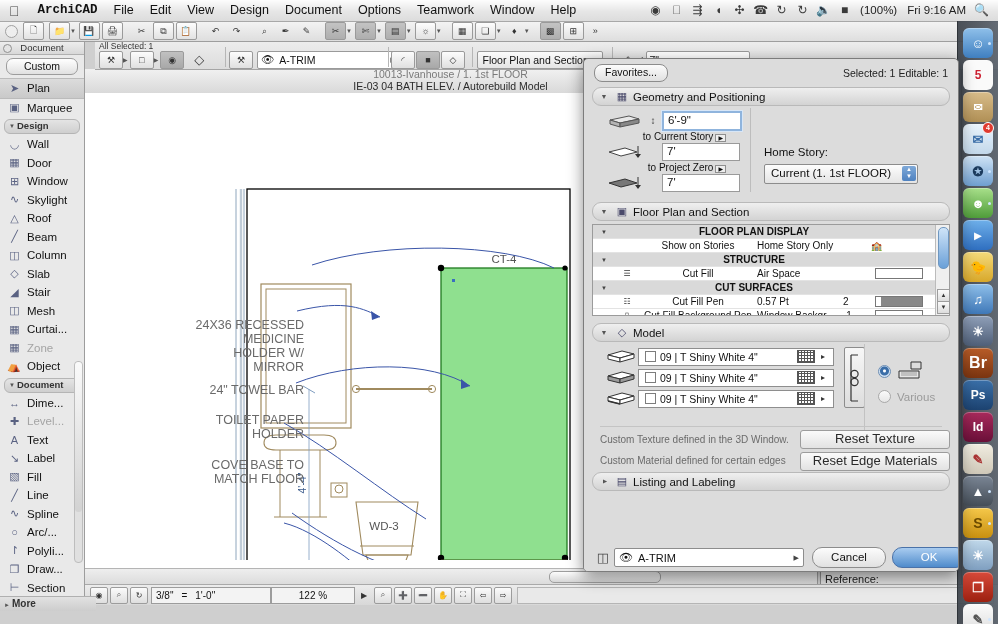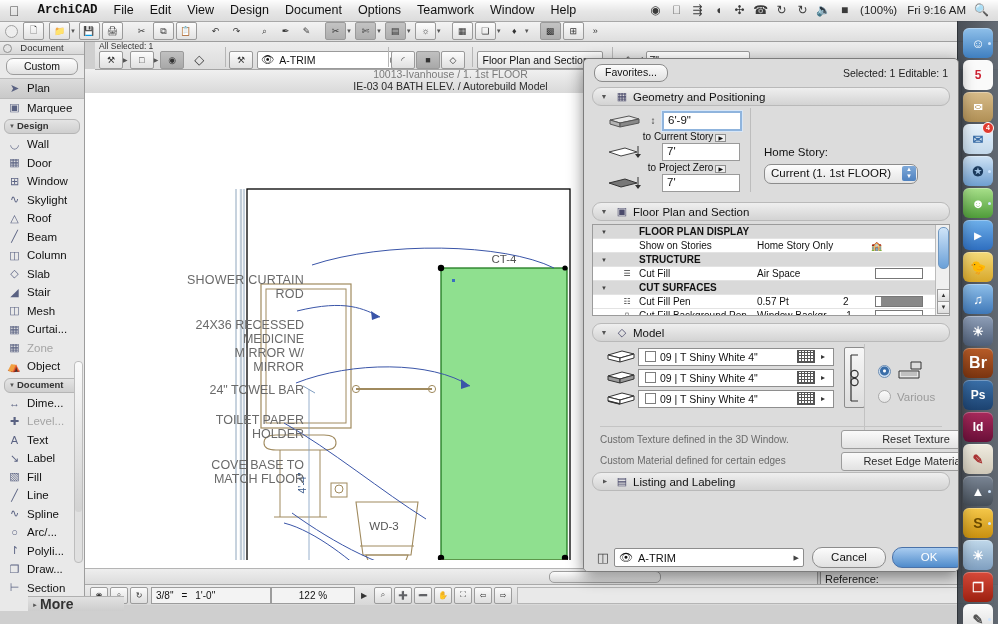--- a/index.html
+++ b/index.html
@@ -68,21 +68,21 @@
   .tb-item{
     height:18.5px;display:flex;align-items:center;padding-left:6px;
     font-size:11.5px;color:#111;
   }
   .tb-item.sel{background:linear-gradient(#dcdcdc,#c9c9c9);border-top:1px solid #bbb;border-bottom:1px solid #bbb;}
   .tb-item.dim{color:#a4a4a4;}
   .tb-ico{width:17px;height:14px;margin-right:4px;display:flex;align-items:center;justify-content:center;font-size:11px;color:#5a6282;}
   .tb-more{
     position:absolute;left:0;bottom:0;width:84px;height:14px;
     background:linear-gradient(#e2e2e2,#cdcdcd);border-top:1px solid #b0b0b0;
-    font-size:14px;line-height:14px;padding-left:12px;color:#333;font-weight:bold;margin-left:28px;
+    font-size:10px;line-height:14px;padding-left:12px;color:#333;font-weight:bold;
   }
   .tb-more:before{content:"►";position:absolute;left:4px;top:1px;font-size:6px;color:#555;}
   .tb-scroll{position:absolute;right:1px;top:320px;width:7px;height:200px;background:#e0e0e0;border:1px solid #bdbdbd;border-radius:4px;}
   .tb-scroll i{position:absolute;left:0;top:0;width:7px;height:150px;background:linear-gradient(#fafafa,#d2d2d2);border-radius:4px;}
 
   
   .infostrip{
     position:absolute;left:95px;top:41px;width:914px;height:28px;
     background:linear-gradient(#ededed,#dcdcdc);border-bottom:1px solid #a5a5a5;z-index:38;padding-left:11px;
   }
@@ -186,36 +186,36 @@
   .geo-arrow{width:18px;text-align:center;font-size:10px;color:#333;}
   .geo-in{
     width:72px;height:16px;border:1px solid #9a9a9a;background:#fff;
     font-size:11.5px;line-height:15px;padding-left:4px;color:#111;
   }
   .geo-in.focus{border:2px solid #8fb4dd;outline:1px solid #d7e6f7;}
   .geo-sub{font-size:10px;color:#111;text-align:right;width:122px;padding-right:2px;}
   .geo-sub .pk{border:1px solid #8f8f8f;background:#eee;font-size:6px;padding:0 2px;margin-left:2px;}
   .home-lab{font-size:11.5px;color:#111;}
   .home-sel{
-    width:146px;height:18px;border:1px solid #8c8c8c;border-radius:7px;
+    width:146px;height:18px;border:1px solid #8c8c8c;border-radius:2px;
     background:linear-gradient(#fdfdfd,#e4e4e4);font-size:11.5px;line-height:17px;
     padding-left:6px;color:#111;position:relative;
   }
   .home-sel .stepper{
     position:absolute;right:1px;top:1px;width:14px;height:15px;border-radius:2px;
     background:linear-gradient(#7fa9d8,#4f82c0);color:#fff;font-size:6px;text-align:center;line-height:7px;
   }
 
   
   .lstwrap{margin:3px 8px 0 8px;border:1px solid #9b9b9b;background:#fff;height:90px;position:relative;overflow:hidden;}
   .lrow{display:flex;height:13px;align-items:center;font-size:10px;border-bottom:1px solid #e3e3e3;}
   .lrow.grp{background:#d9d9d9;font-weight:bold;}
   .lrow .c-tri{width:22px;text-align:center;font-size:6px;color:#444;}
   .lrow .c-ic{width:24px;text-align:center;font-size:8px;color:#333;}
-  .lrow .c-name{width:118px;color:#111;}
+  .lrow .c-name{width:118px;color:#111;text-align:center;}
   .lrow .c-val{width:86px;color:#111;}
   .lrow .c-num{width:28px;color:#111;}
   .lrow .c-sw{width:46px;height:9px;border:1px solid #777;background:#fff;margin-left:4px;}
   .lrow .c-sw.dark{background:linear-gradient(90deg,#fff 0 10%,#888 10% 100%);}
   .lstsb{position:absolute;right:0;top:0;width:13px;height:90px;background:#efefef;border-left:1px solid #bbb;}
   .lstsb .th{position:absolute;left:2px;top:2px;width:9px;height:40px;border-radius:5px;background:linear-gradient(#cfe4f8,#6aa0d8);border:1px solid #6f97c0;}
   .lstsb .ar{position:absolute;left:1px;width:11px;height:11px;border:1px solid #9d9d9d;background:linear-gradient(#fafafa,#dcdcdc);font-size:6px;text-align:center;line-height:10px;color:#333;}
 
   
   .mrow{display:flex;align-items:center;height:21px;padding-left:10px;}
@@ -231,22 +231,22 @@
   .mfield .pp{width:16px;text-align:center;font-size:8px;color:#333;}
   .chainbx{
     width:19px;height:59px;border:1px solid #8c8c8c;border-radius:2px;
     background:linear-gradient(#f7f7f7,#dddddd);margin-left:6px;
     display:flex;align-items:center;justify-content:center;font-size:9px;color:#333;
   }
   .radio{width:11px;height:11px;border-radius:50%;border:1px solid #6e8fb5;background:radial-gradient(circle at 50% 45%,#fff 0 1px,#3b6ea8 2px 4px,#cfe0f2 5px);}
   .radio.off{background:linear-gradient(#fafafa,#e6e6e6);border-color:#a9a9a9;}
   .btnlite{
     height:17px;border:1px solid #9c9c9c;border-radius:3px;
-    background:linear-gradient(#fafafa,#e2e2e2);font-size:11px;line-height:16px;
-    text-align:center;color:#2a2a2a;margin-left:41px;
+    background:linear-gradient(#fafafa,#e2e2e2);font-size:13px;line-height:16px;
+    text-align:center;color:#2a2a2a;
   }
   .notetxt{font-size:10px;color:#6b6b6b;}
 
   
   .dlg-foot{position:absolute;left:0;bottom:0;width:374px;height:27px;background:#dcdcdc;display:flex;align-items:center;padding:0 8px;}
   .layersel{
     flex:1;height:17px;border:1px solid #8d8d8d;border-radius:2px;background:#fff;
     display:flex;align-items:center;font-size:11px;color:#111;padding:0 4px;margin-right:8px;
   }
   .layersel .car{margin-left:auto;font-size:7px;color:#444;}
@@ -579,28 +579,24 @@
         <path d="M228,172 C300,148 420,150 470,175" fill="none" stroke="#3a55a8" stroke-width="1"></path>
         <path d="M213,218 C262,206 280,216 296,224" fill="none" stroke="#3a55a8" stroke-width="1"></path>
         <polygon points="296,224 287,218 288,227" fill="#3a55a8"></polygon>
         <path d="M212,290 C268,268 348,268 386,293" fill="none" stroke="#3a55a8" stroke-width="1"></path>
         <polygon points="386,293 377,286 377,296" fill="#3a55a8"></polygon>
         <path d="M200,330 C245,355 300,400 342,426" fill="none" stroke="#3a55a8" stroke-width="1"></path>
         <path d="M200,430 C232,438 270,470 286,485" fill="none" stroke="#3a55a8" stroke-width="1"></path>
         <path d="M208,420 C250,450 300,478 355,486" fill="none" stroke="#3a55a8" stroke-width="1"></path>
       </svg>
 
-      <div style="position:absolute;left:90px;top:180px;width:130px;text-align:right;font-size:12.5px;color:#6a6a6a;line-height:14px;letter-spacing:.2px">
-        <div>SHOWER CURTAIN</div>
-        <div>ROD</div>
-      </div>
       <div style="position:absolute;left:80px;top:225px;width:140px;text-align:right;font-size:12.5px;color:#6a6a6a;line-height:14px">
         <div>24X36 RECESSED</div>
         <div>MEDICINE</div>
-        <div>MIRROR W/</div>
+        <div>HOLDER W/</div>
         <div>MIRROR</div>
       </div>
       <div style="position:absolute;left:80px;top:290px;width:140px;text-align:right;font-size:12.5px;color:#6a6a6a;line-height:14px">
         <div>24" TOWEL BAR</div>
       </div>
       <div style="position:absolute;left:80px;top:320px;width:140px;text-align:right;font-size:12.5px;color:#6a6a6a;line-height:14px">
         <div>TOILET PAPER</div>
         <div>HOLDER</div>
       </div>
       <div style="position:absolute;left:80px;top:365px;width:140px;text-align:right;font-size:12.5px;color:#6a6a6a;line-height:14px">

